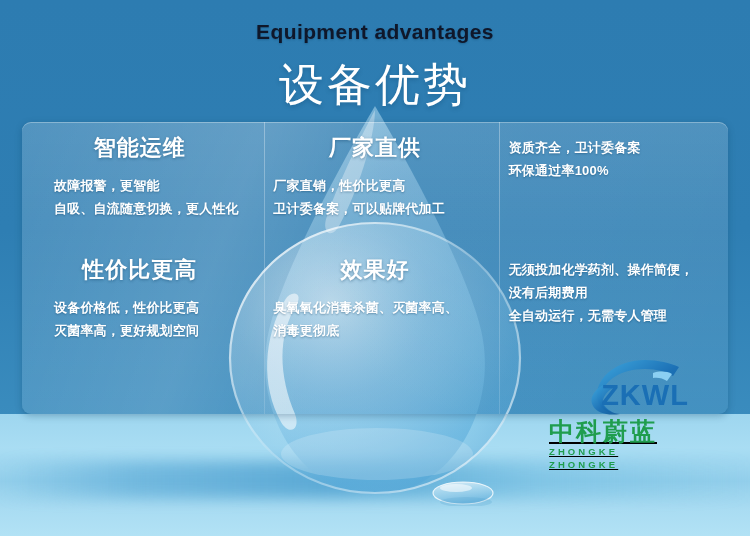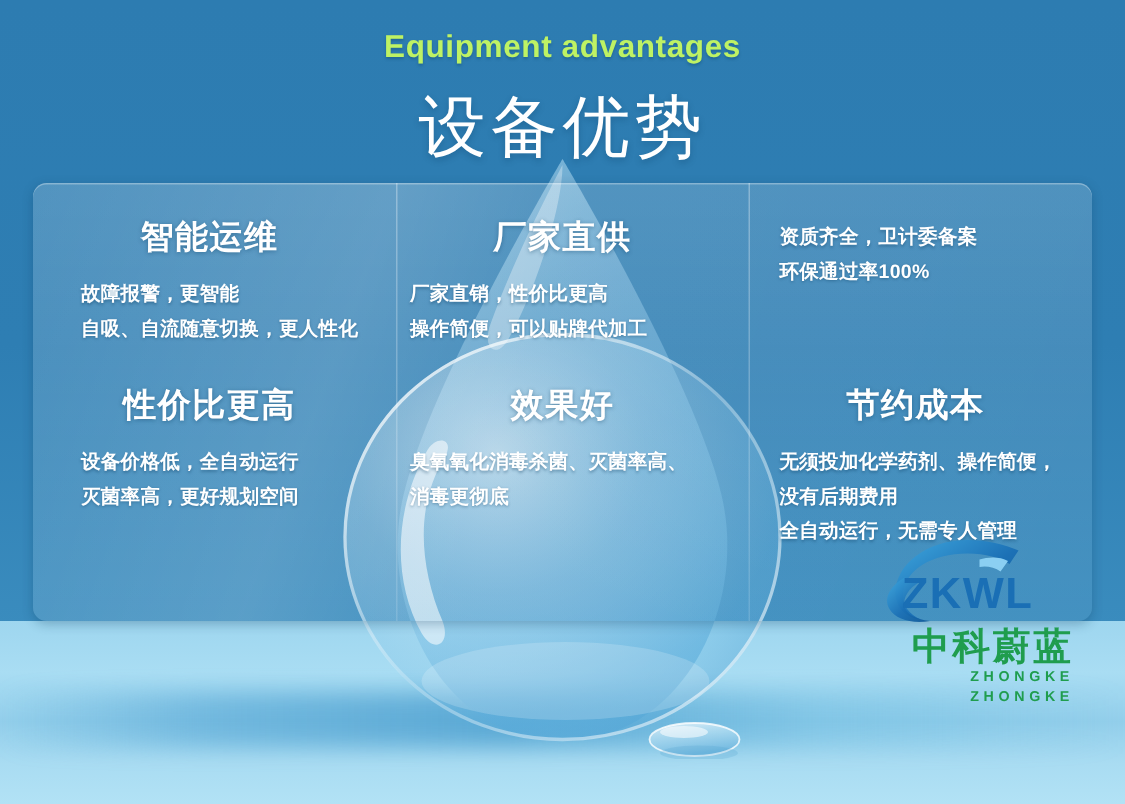--- a/index.html
+++ b/index.html
@@ -34,21 +34,21 @@
     position:absolute;left:0;top:0;width:296px;height:398px;
   }
   .drop-mini{
     position:absolute;left:430px;top:476px;width:66px;height:30px;
     pointer-events:none;
   }
 
   
   .title-en{
     position:absolute;left:0;top:20px;width:750px;text-align:center;
-    font-size:21px;font-weight:bold;color:#bef264;letter-spacing:.4px;
+    font-size:21px;font-weight:bold;color:#0f172a;letter-spacing:.4px;
     text-shadow:0 1px 2px rgba(10,60,95,.35);
   }
   .title-cn{
     position:absolute;left:0;top:55px;width:750px;text-align:center;
     font-size:45px;font-weight:normal;color:#ffffff;letter-spacing:3px;
     text-shadow:0 2px 4px rgba(10,60,95,.3);
   }
 
   
   .card{
@@ -67,44 +67,44 @@
     position:absolute;top:0;width:1px;height:292px;
     background:linear-gradient(180deg,rgba(255,255,255,.32),rgba(255,255,255,.14));
   }
   .divider.d1{left:242px;}
   .divider.d2{left:477px;}
 
   .cols{position:absolute;left:0;top:0;width:706px;height:292px;display:flex;}
   .col{width:235.33px;position:relative;box-sizing:border-box;padding:0 14px;}
 
   .block{position:absolute;left:0;width:100%;box-sizing:border-box;padding:0 16px;}
-  .block.top{top:24px;}
+  .block.top{top:14px;}
   .block.bot{top:136px;}
 
   .blk-title{
     text-align:center;color:#ffffff;font-size:22px;font-weight:bold;
     letter-spacing:1px;margin:0 0 14px 0;line-height:1.1;
     text-shadow:0 1px 3px rgba(10,58,92,.42);
   }
   .blk-line{
     color:#ffffff;font-size:13px;font-weight:bold;line-height:23px;
     letter-spacing:.2px;white-space:nowrap;
     text-shadow:0 1px 2px rgba(10,58,92,.40);
   }
   .col:nth-child(1) .blk-line{margin-left:16px;}
   .col:nth-child(2) .blk-line{margin-left:0px;}
-  .col:nth-child(3) .blk-line{margin-left:11px;}
+  .col:nth-child(3) .blk-line{margin-left:0px;}
 
   
   .logo-mark{
     position:absolute;left:583px;top:355px;width:122px;height:62px;
     pointer-events:none;
   }
   .logo-text{
-    position:absolute;left:576px;top:418px;width:140px;height:44px;text-align:right;
+    position:absolute;left:549px;top:418px;width:140px;height:44px;text-align:left;text-decoration:underline;
   }
   .logo-cn{
     font-size:25px;font-weight:bold;color:#1f9d4e;letter-spacing:2px;
     line-height:27px;
   }
   .logo-en{
     font-size:9.5px;font-weight:bold;color:#1f9d4e;letter-spacing:3.1px;
     line-height:13px;
   }
 </style>
@@ -173,45 +173,44 @@
     <div class="cols">
 
       <div class="col">
         <div class="block top">
           <div class="blk-title">智能运维</div>
           <div class="blk-line">故障报警，更智能</div>
           <div class="blk-line">自吸、自流随意切换，更人性化</div>
         </div>
         <div class="block bot">
           <div class="blk-title">性价比更高</div>
-          <div class="blk-line">设备价格低，全自动运行</div>
+          <div class="blk-line">设备价格低，性价比更高</div>
           <div class="blk-line">灭菌率高，更好规划空间</div>
         </div>
       </div>
 
       <div class="col">
         <div class="block top">
           <div class="blk-title">厂家直供</div>
           <div class="blk-line">厂家直销，性价比更高</div>
-          <div class="blk-line">操作简便，可以贴牌代加工</div>
+          <div class="blk-line">卫计委备案，可以贴牌代加工</div>
         </div>
         <div class="block bot">
           <div class="blk-title">效果好</div>
           <div class="blk-line">臭氧氧化消毒杀菌、灭菌率高、</div>
           <div class="blk-line">消毒更彻底</div>
         </div>
       </div>
 
       <div class="col">
         <div class="block top">
           <div class="blk-line">资质齐全，卫计委备案</div>
           <div class="blk-line">环保通过率100%</div>
         </div>
         <div class="block bot">
-          <div class="blk-title">节约成本</div>
           <div class="blk-line">无须投加化学药剂、操作简便，</div>
           <div class="blk-line">没有后期费用</div>
           <div class="blk-line">全自动运行，无需专人管理</div>
         </div>
       </div>
 
     </div>
   </div>
 
   <div class="logo-mark">

